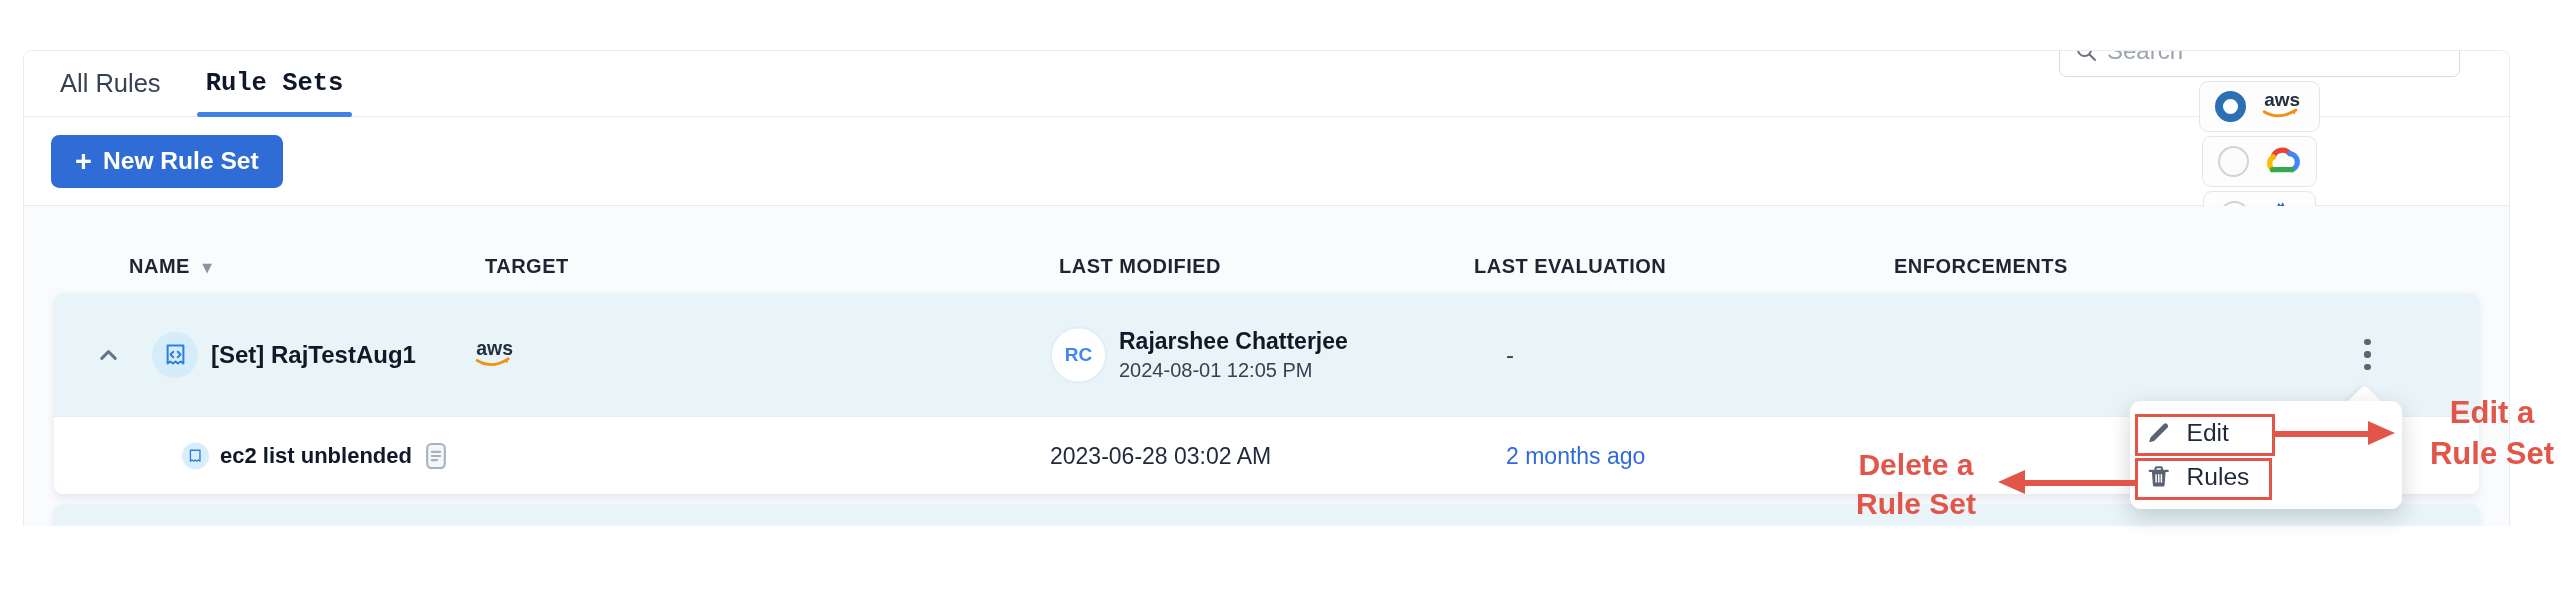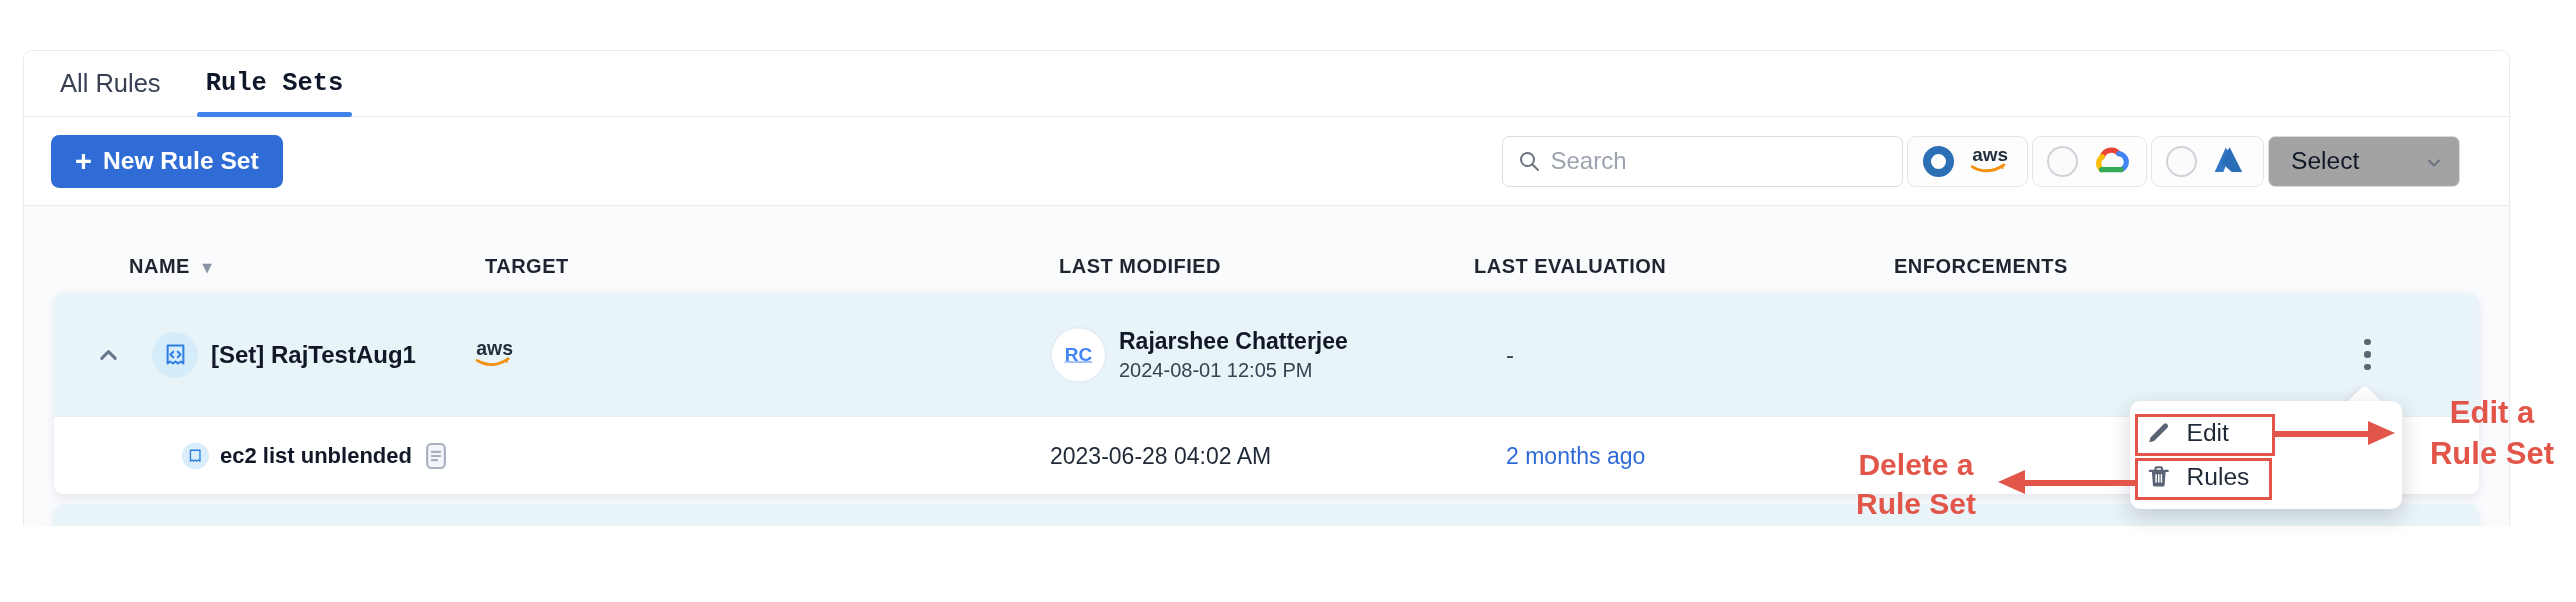--- a/index.html
+++ b/index.html
@@ -22,21 +22,21 @@
     height:4.6px; background:#3f83ea; border-radius:2.7px; }
 
   
   .toolbar { height:89px; display:flex; align-items:center; gap:14.6px;
     padding:0 49px 0 27px; background:#fff; border-bottom:0.9px solid #e8eaef; }
   .btn-primary { display:flex; align-items:center; gap:11px; height:53px;
     padding:0 24px; background:#306cd6; color:#fff; border:none; border-radius:8.2px;
     font-size:24.6px; font-weight:bold; font-family:inherit; cursor:pointer; }
   .btn-primary .plus { font-size:29px; font-weight:bold; line-height:1; }
 
-  .right-controls { margin-left:auto; display:flex; align-items:center; gap:4px; }
+  .right-controls { margin-left:auto; display:flex; align-items:center; gap:4px;flex-direction:column; }
   .search-wrap { position:relative; width:401px; height:51px; }
   .search-wrap svg { position:absolute; left:14.6px; top:13.7px; }
   .search-input { width:100%; height:100%; border:1.4px solid #d7dbe2; border-radius:7.3px;
     padding:0 14.6px 0 47px; font-size:24px; font-family:inherit; color:#111827;
     background:#fff; outline:none; }
   .search-input::placeholder { color:#9ca3af; }
 
   .provider-chip { height:51px; padding:0 14.6px; min-width:95px; display:flex;
     align-items:center; justify-content:center; gap:11px; background:#fdfdfe;
     border:1.4px solid #e3e6eb; border-radius:9px; cursor:pointer; }
@@ -67,21 +67,21 @@
 
   .cellv { position:absolute; top:50%; transform:translateY(-50%); }
 
   .expander { left:27px; width:55px; display:flex; justify-content:center; cursor:pointer; }
   .rs-icon { left:98px; width:46px; height:46px; border-radius:50%; background:#d5ecfa;
     display:flex; align-items:center; justify-content:center; }
   .rs-name { left:157px; font-size:24px; font-weight:bold; color:#111827; }
   .target-cell { left:417px; }
   .avatar { left:996px; width:57px; height:57px; border-radius:50%; background:#fff;
     border:2.7px solid #e3edf8; display:flex; align-items:center; justify-content:center;
-    font-size:19px; font-weight:bold; color:#4285f4;text-decoration:underline; }
+    font-size:19px; font-weight:bold; color:#4285f4; }
   .mod-block { left:1065px; }
   .mod-name { font-size:23px; font-weight:bold; color:#111827; }
   .mod-date { font-size:20px; color:#374151; margin-top:4.6px; }
   .eval-cell { left:1452px; font-size:24px; color:#374151; }
   .enforce-chip { left:1806px; height:42px; display:flex; align-items:center;
     padding:0 20px; border:1.8px solid #4f83e8; border-radius:7.3px; background:#fdfeff;
     color:#2563eb; font-size:22px; font-weight:600; cursor:pointer; }
   .kebab { left:2290px; width:47px; display:flex; flex-direction:column; gap:6.4px;
     align-items:center; cursor:pointer; }
   .kebab i { width:6.4px; height:6.4px; border-radius:50%; background:#5d6572; }
@@ -240,21 +240,21 @@
           </div>
           <div class="cellv rule-name-wrap">
             <span class="rule-name">ec2 list unblended</span>
             <svg width="22" height="27" viewBox="0 0 20 26">
               <rect x="1.5" y="1.5" width="17" height="23" rx="4" fill="#f3f6fa" stroke="#a7b0bc" stroke-width="2"></rect>
               <line x1="6" y1="9" x2="14" y2="9" stroke="#a7b0bc" stroke-width="2" stroke-linecap="round"></line>
               <line x1="6" y1="13" x2="14" y2="13" stroke="#a7b0bc" stroke-width="2" stroke-linecap="round"></line>
               <line x1="6" y1="17" x2="11" y2="17" stroke="#a7b0bc" stroke-width="2" stroke-linecap="round"></line>
             </svg>
           </div>
-          <div class="cellv child-date">2023-06-28 04:02 AM</div>
+          <div class="cellv child-date">2023-06-28 03:02 AM</div>
           <div class="cellv child-eval">2 months ago</div>
         </div>
       </div>
 
       <div class="card" id="card2"></div>
     </div>
   </div>
 
   <div class="menu-caret"></div>
   <div class="menu">

